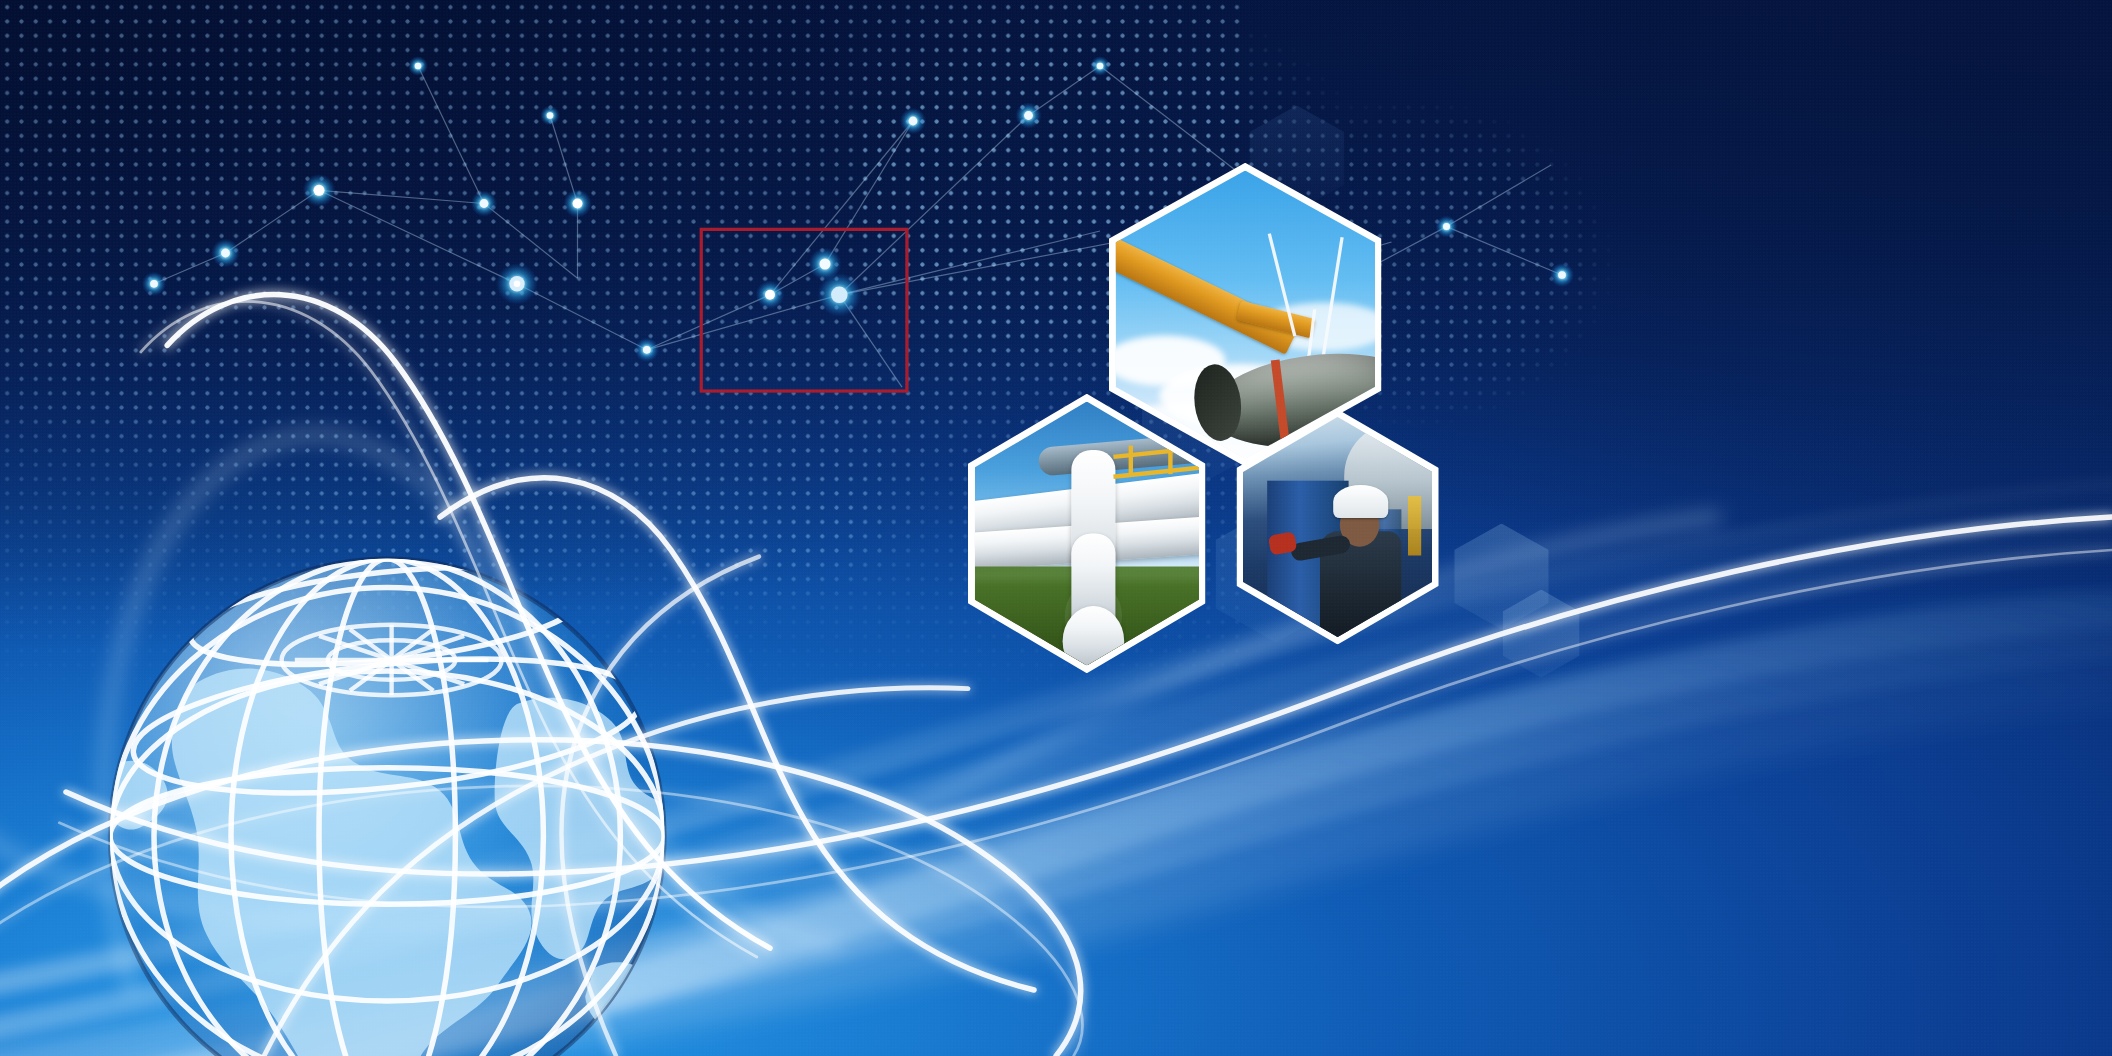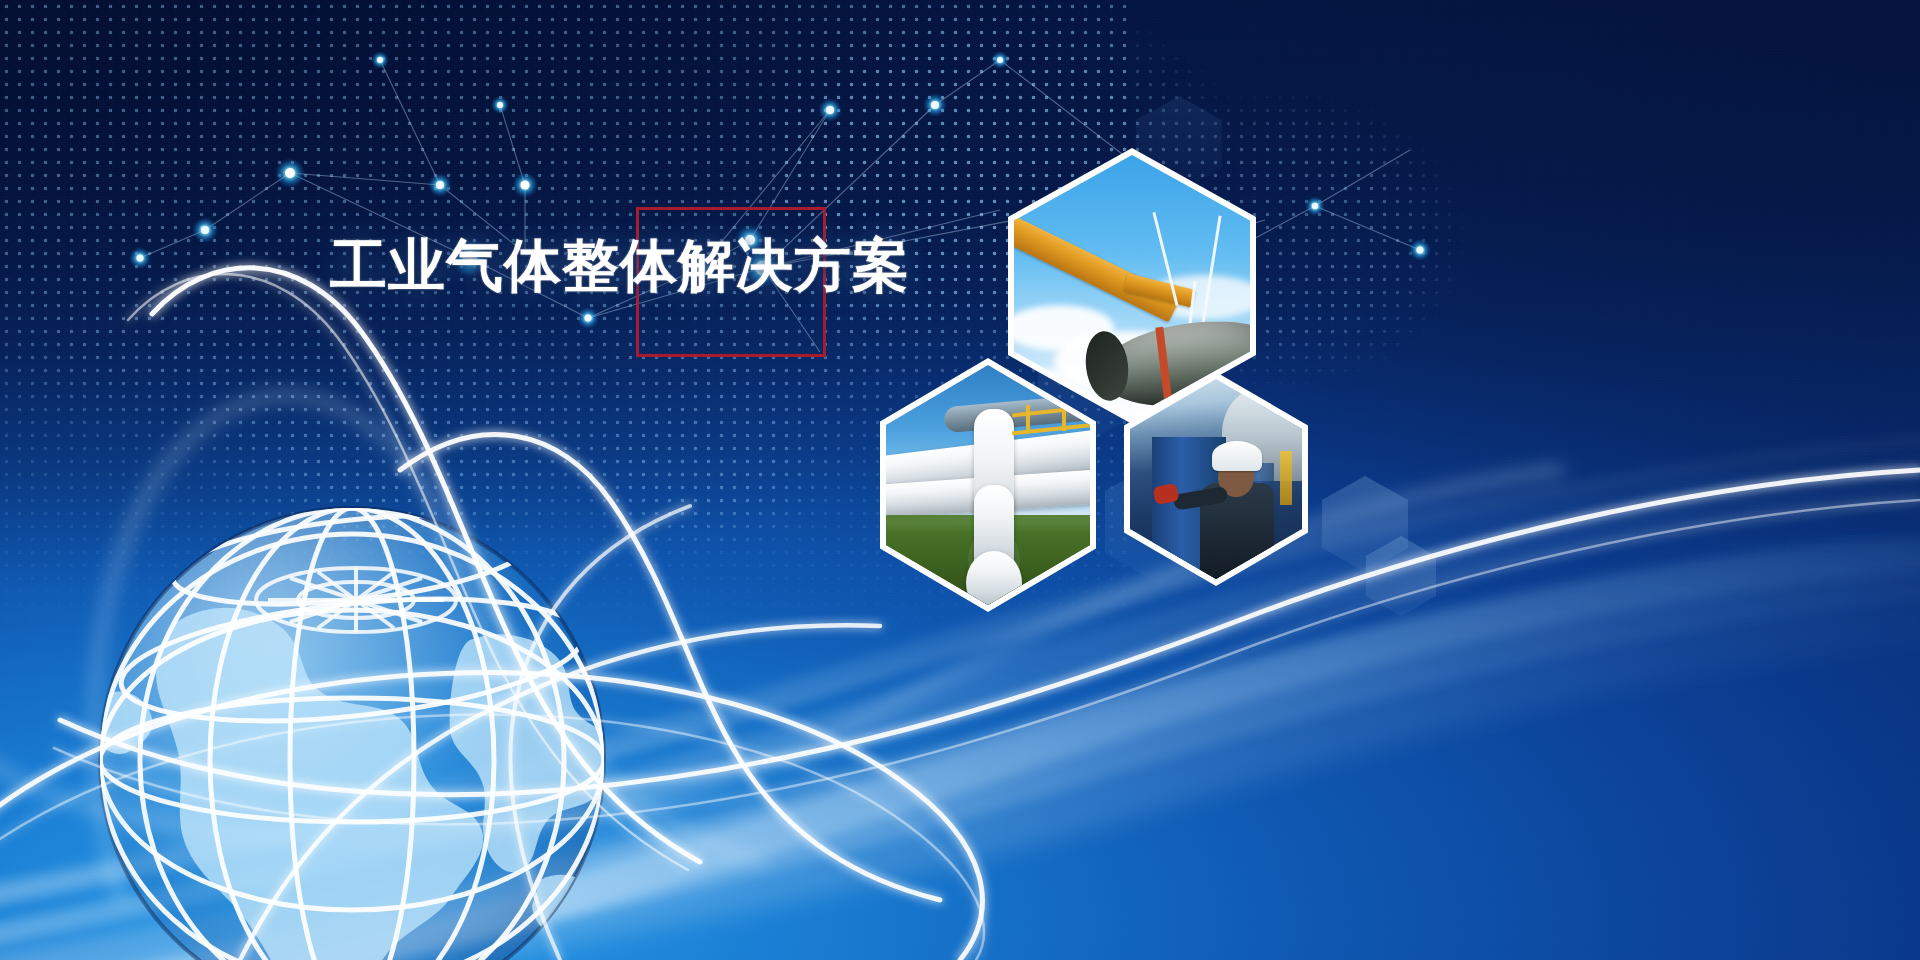--- a/index.html
+++ b/index.html
@@ -441,23 +441,20 @@
         <path d="M-20,820 C 80,740 230,690 400,676 C 600,660 790,700 900,780 C 990,844 1000,910 960,960" stroke-width="5" stroke-opacity=".9"></path>
         <path d="M-30,860 C 70,784 220,732 396,718 C 600,702 796,742 906,824 C 980,878 996,928 976,960" stroke-width="2.5" stroke-opacity=".45"></path>
         <path d="M240,960 C 290,860 360,780 470,720 C 600,650 740,620 880,626" stroke-width="4.5" stroke-opacity=".85"></path>
         <path d="M560,960 C 520,870 500,780 516,700 C 536,604 600,540 690,506" stroke-width="4" stroke-opacity=".7"></path>
       </g>
     </g>
   </svg>
 
   <div class="red-box"></div>
 
-  <div class="title-wrap">
-    <div class="title-text">工业气体整体解决方案</div>
-  </div>
 
   <div class="hex-border" style="left:1008px;top:148px;width:248px;height:276px;"></div>
   <div class="hex" style="left:1014px;top:155px;width:236px;height:262px;">
     <div class="hex-inner">
       <div class="ph-sky"></div>
       <div class="cloud" style="left:-10px;top:150px;width:110px;height:46px;"></div>
       <div class="cloud" style="left:40px;top:176px;width:150px;height:58px;"></div>
       <div class="cloud" style="left:130px;top:120px;width:120px;height:44px;opacity:.8;"></div>
       <div class="cloud" style="left:-20px;top:210px;width:200px;height:70px;opacity:.9;"></div>
 

